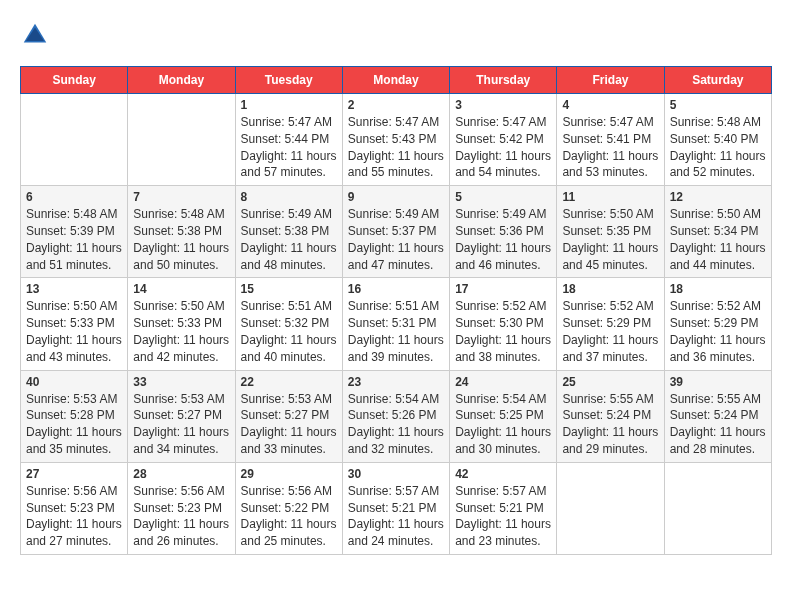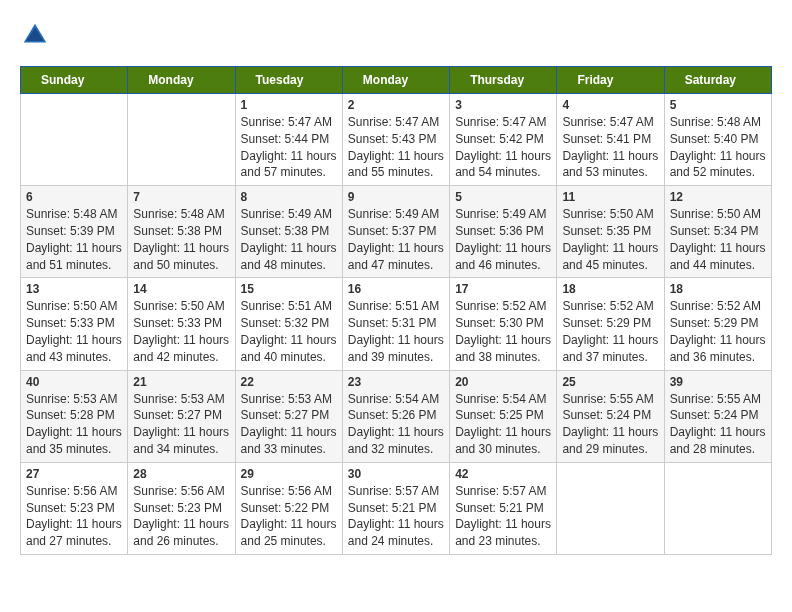--- a/index.html
+++ b/index.html
@@ -52,26 +52,26 @@
     .location {
       font-size: 16px;
       color: #555;
     }
     table {
       width: 100%;
       border-collapse: collapse;
       table-layout: fixed;
     }
     thead tr th {
-      background: #4d7c0f;
+      background: #ef4444;
       color: #fff;
       font-size: 12px;
       font-weight: bold;
       padding: 6px 20px;
-      text-align: left;
+      text-align: center;
       border: 1px solid #1a5aab;
     }
     tbody tr td {
       border: 1px solid #ccc;
       vertical-align: top;
       padding: 4px 5px;
       font-size: 10px;
       color: #333;
       height: 88px;
       background: #fff;
@@ -206,33 +206,33 @@
           <span class="day-number">18</span>
           <div class="day-detail">Sunrise: 5:52 AM<br>Sunset: 5:29 PM<br>Daylight: 11 hours and 36 minutes.</div>
         </td>
       </tr>
       <tr>
         <td>
           <span class="day-number">40</span>
           <div class="day-detail">Sunrise: 5:53 AM<br>Sunset: 5:28 PM<br>Daylight: 11 hours and 35 minutes.</div>
         </td>
         <td>
-          <span class="day-number">21</span>
+          <span class="day-number">33</span>
           <div class="day-detail">Sunrise: 5:53 AM<br>Sunset: 5:27 PM<br>Daylight: 11 hours and 34 minutes.</div>
         </td>
         <td>
           <span class="day-number">22</span>
           <div class="day-detail">Sunrise: 5:53 AM<br>Sunset: 5:27 PM<br>Daylight: 11 hours and 33 minutes.</div>
         </td>
         <td>
           <span class="day-number">23</span>
           <div class="day-detail">Sunrise: 5:54 AM<br>Sunset: 5:26 PM<br>Daylight: 11 hours and 32 minutes.</div>
         </td>
         <td>
-          <span class="day-number">20</span>
+          <span class="day-number">24</span>
           <div class="day-detail">Sunrise: 5:54 AM<br>Sunset: 5:25 PM<br>Daylight: 11 hours and 30 minutes.</div>
         </td>
         <td>
           <span class="day-number">25</span>
           <div class="day-detail">Sunrise: 5:55 AM<br>Sunset: 5:24 PM<br>Daylight: 11 hours and 29 minutes.</div>
         </td>
         <td>
           <span class="day-number">39</span>
           <div class="day-detail">Sunrise: 5:55 AM<br>Sunset: 5:24 PM<br>Daylight: 11 hours and 28 minutes.</div>
         </td>

